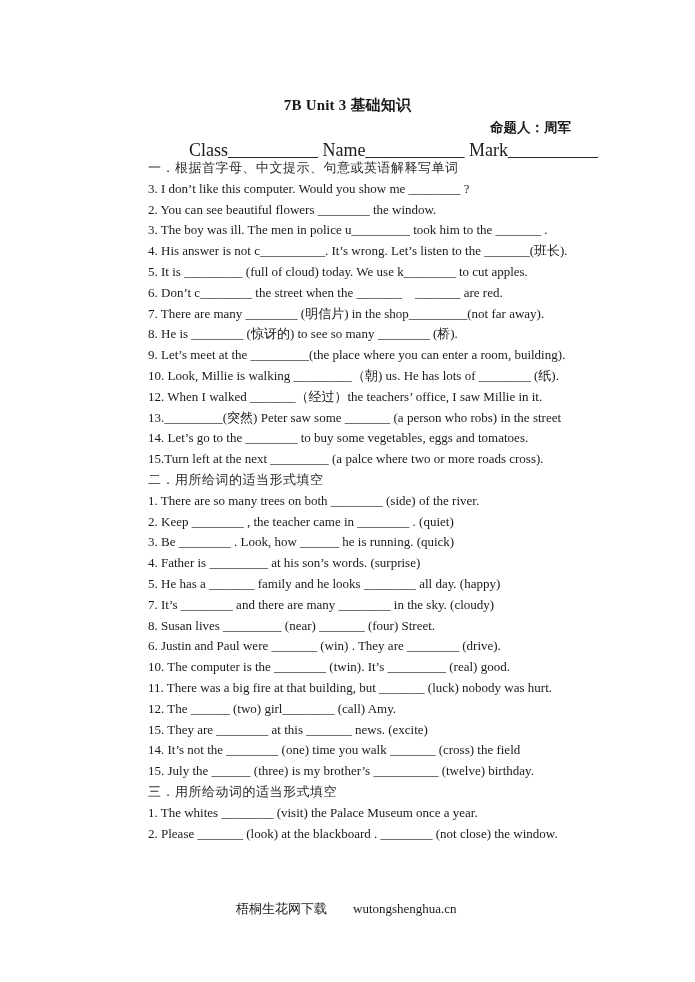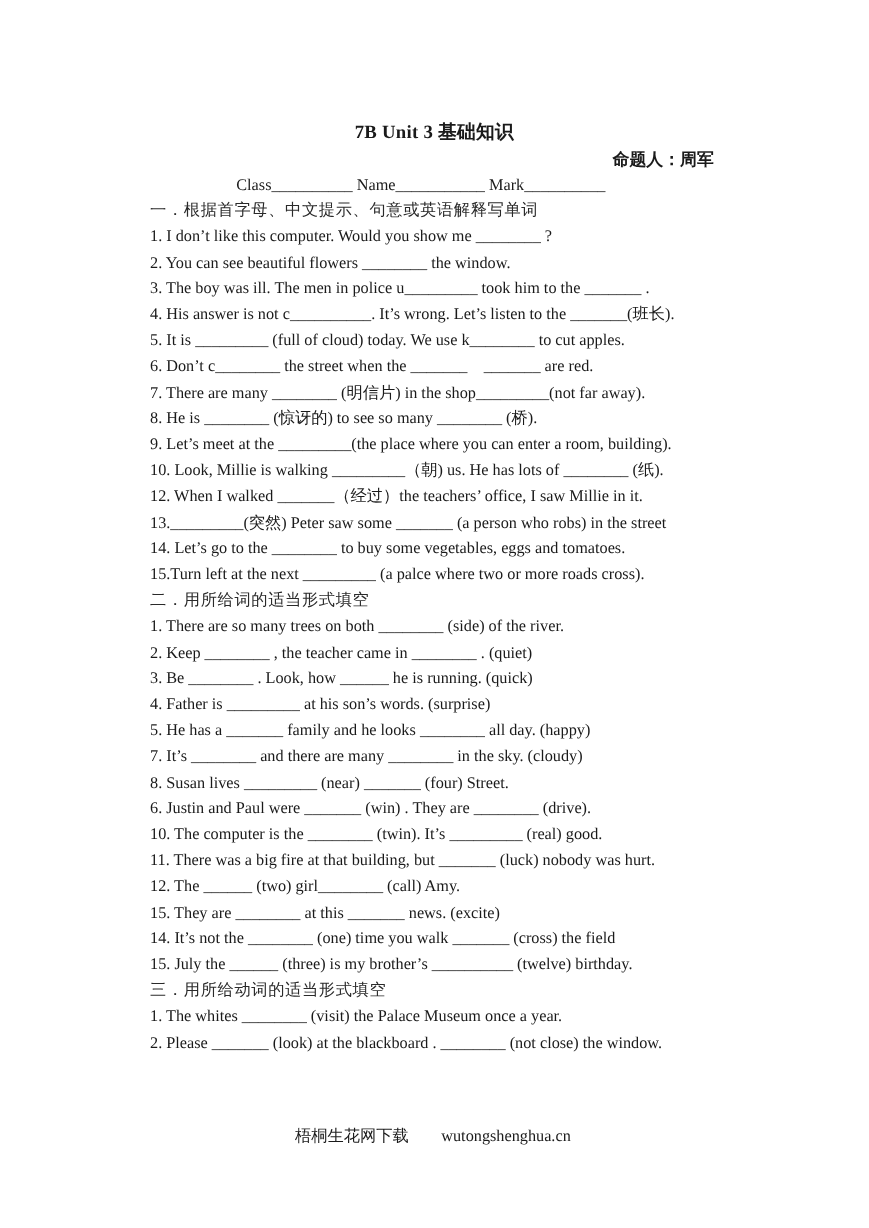--- a/index.html
+++ b/index.html
@@ -2,38 +2,38 @@
 <html><head>
 <meta charset="utf-8">
 <style>
   html, body { margin: 0; padding: 0; background: #ffffff; }
   body { width: 695px; height: 982px; position: relative; overflow: hidden;
          font-family: "Liberation Serif", "DejaVu Serif", serif; color: #1a1a1a; }
   .page { position: absolute; left: 0; top: 0; width: 695px; height: 982px; }
   .title { position: absolute; top: 96px; left: 0; width: 695px; text-align: center;
            font-size: 15px; font-weight: bold; letter-spacing: 0.2px; }
   .author { position: absolute; top: 119px; right: 124px; font-size: 13.5px; font-weight: bold; }
-  .info { position: absolute; top: 140px; left: 189px; font-size: 13px; white-space: pre; }
+  .info { position: absolute; top: 140px; left: 189px; font-size: 18px; white-space: pre; }
   .lines { position: absolute; top: 158px; left: 120px; width: 460px; }
-  .line { height: 20.8px; line-height: 20.8px; font-size: 13px; white-space: pre; }
+  .line { height: 20.8px; line-height: 20.8px; font-size: 13px; white-space: pre; margin-left: 28px; }
   .heading { font-size: 13px; color: #2a2a2a; letter-spacing: 0.5px; }
   .footer { position: absolute; top: 900px; left: 236px; font-size: 13px; white-space: pre; }
   .footer .sp { display: inline-block; width: 26px; }
 </style>
 </head>
 <body>
 
 <div class="page">
   <div class="title">7B Unit 3  基础知识</div>
   <div class="author">命题人：周军</div>
   <div class="info">Class__________ Name___________ Mark__________</div>
 
   <div class="lines">
     <div class="line heading">一．根据首字母、中文提示、句意或英语解释写单词</div>
-    <div class="line">1. I don’t like this computer. Would you show me ________ ?</div>
+    <div class="line">3. I don’t like this computer. Would you show me ________ ?</div>
     <div class="line">2. You can see beautiful flowers ________ the window.</div>
     <div class="line">3. The boy was ill. The men in police u_________ took him to the _______ .</div>
     <div class="line">4. His answer is not c__________. It’s wrong. Let’s listen to the _______(班长).</div>
     <div class="line">5. It is _________ (full of cloud) today. We use k________ to cut apples.</div>
     <div class="line">6. Don’t c________ the street when the _______    _______ are red.</div>
     <div class="line">7. There are many ________ (明信片) in the shop_________(not far away).</div>
     <div class="line">8. He is ________ (惊讶的) to see so many ________ (桥).</div>
     <div class="line">9. Let’s meet at the _________(the place where you can enter a room, building).</div>
     <div class="line">10. Look, Millie is walking _________（朝) us. He has lots of ________ (纸).</div>
     <div class="line">12. When I walked _______（经过）the teachers’ office, I saw Millie in it.</div>

